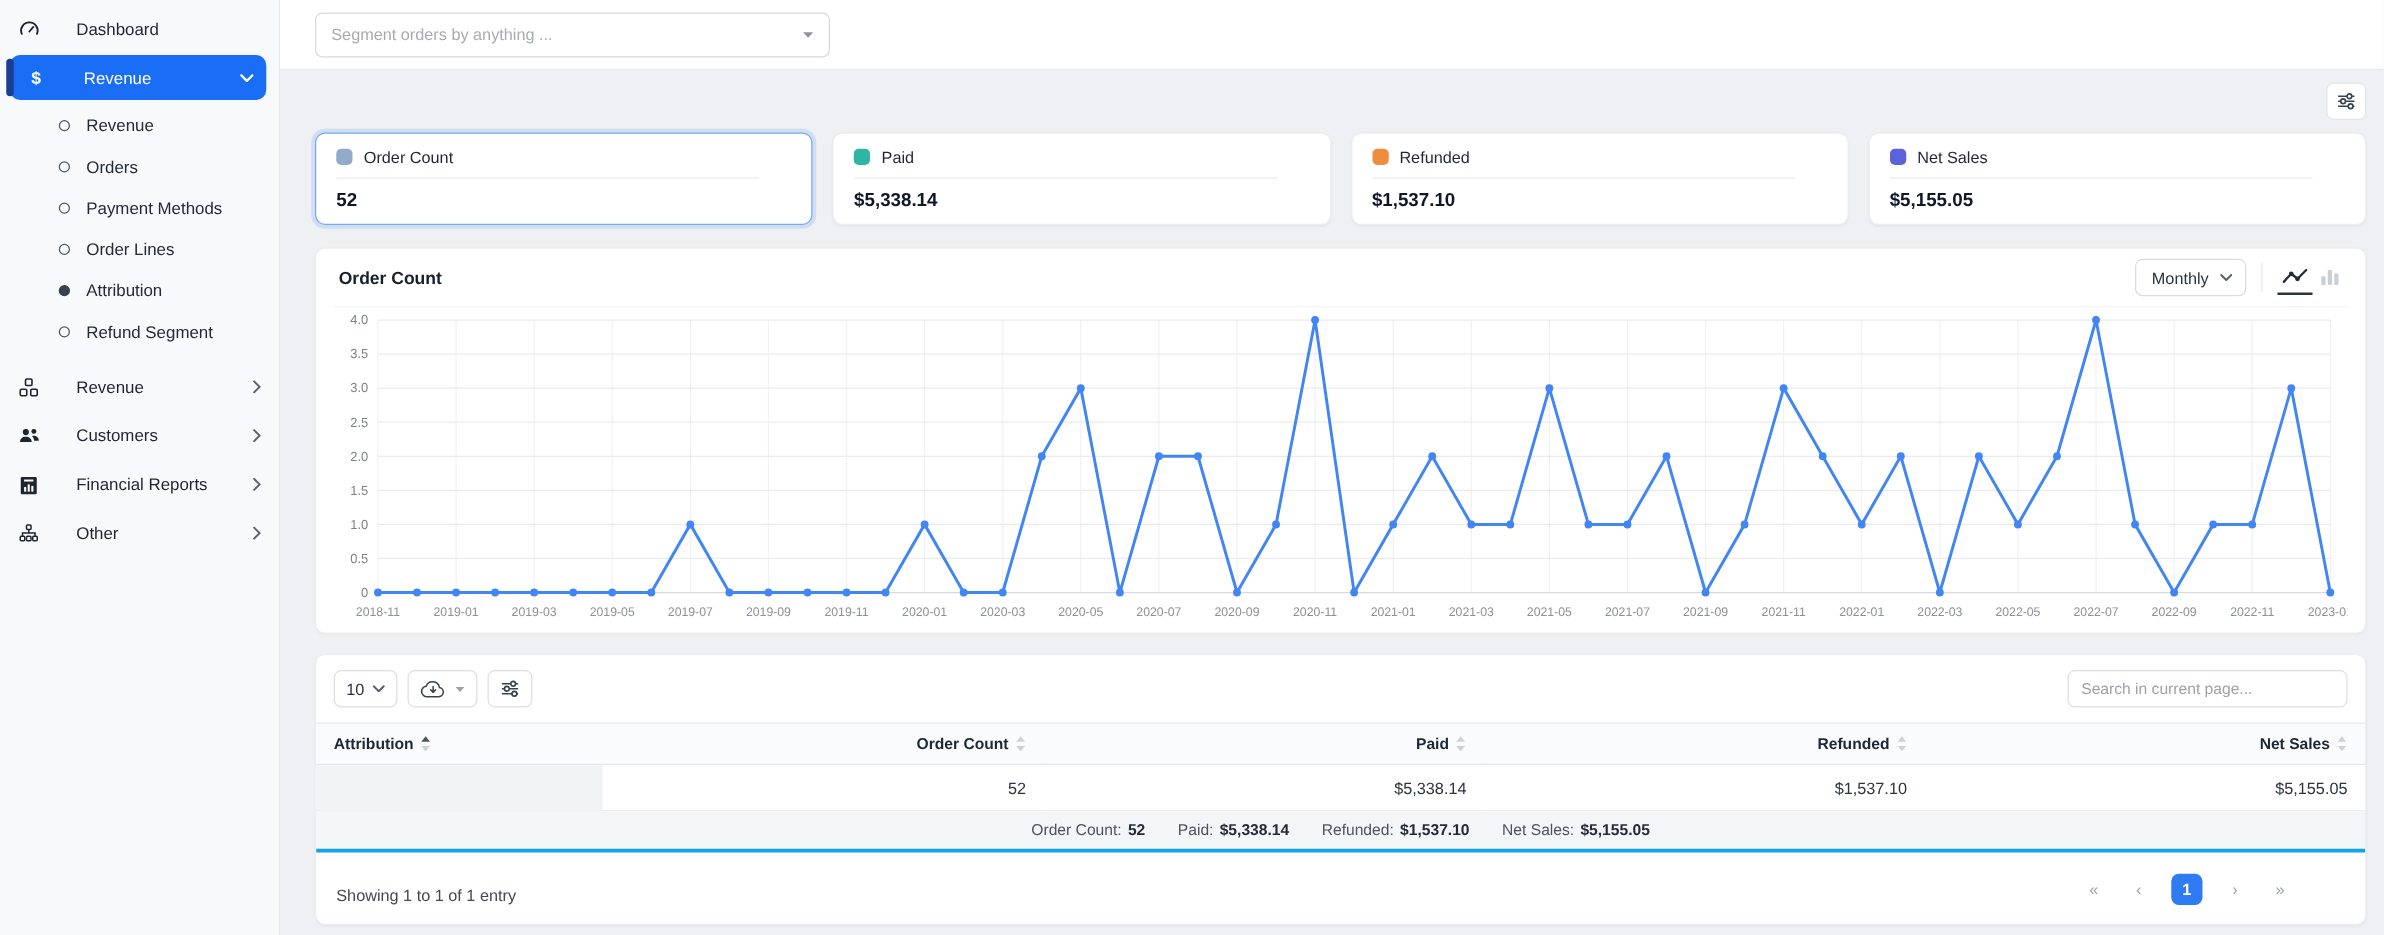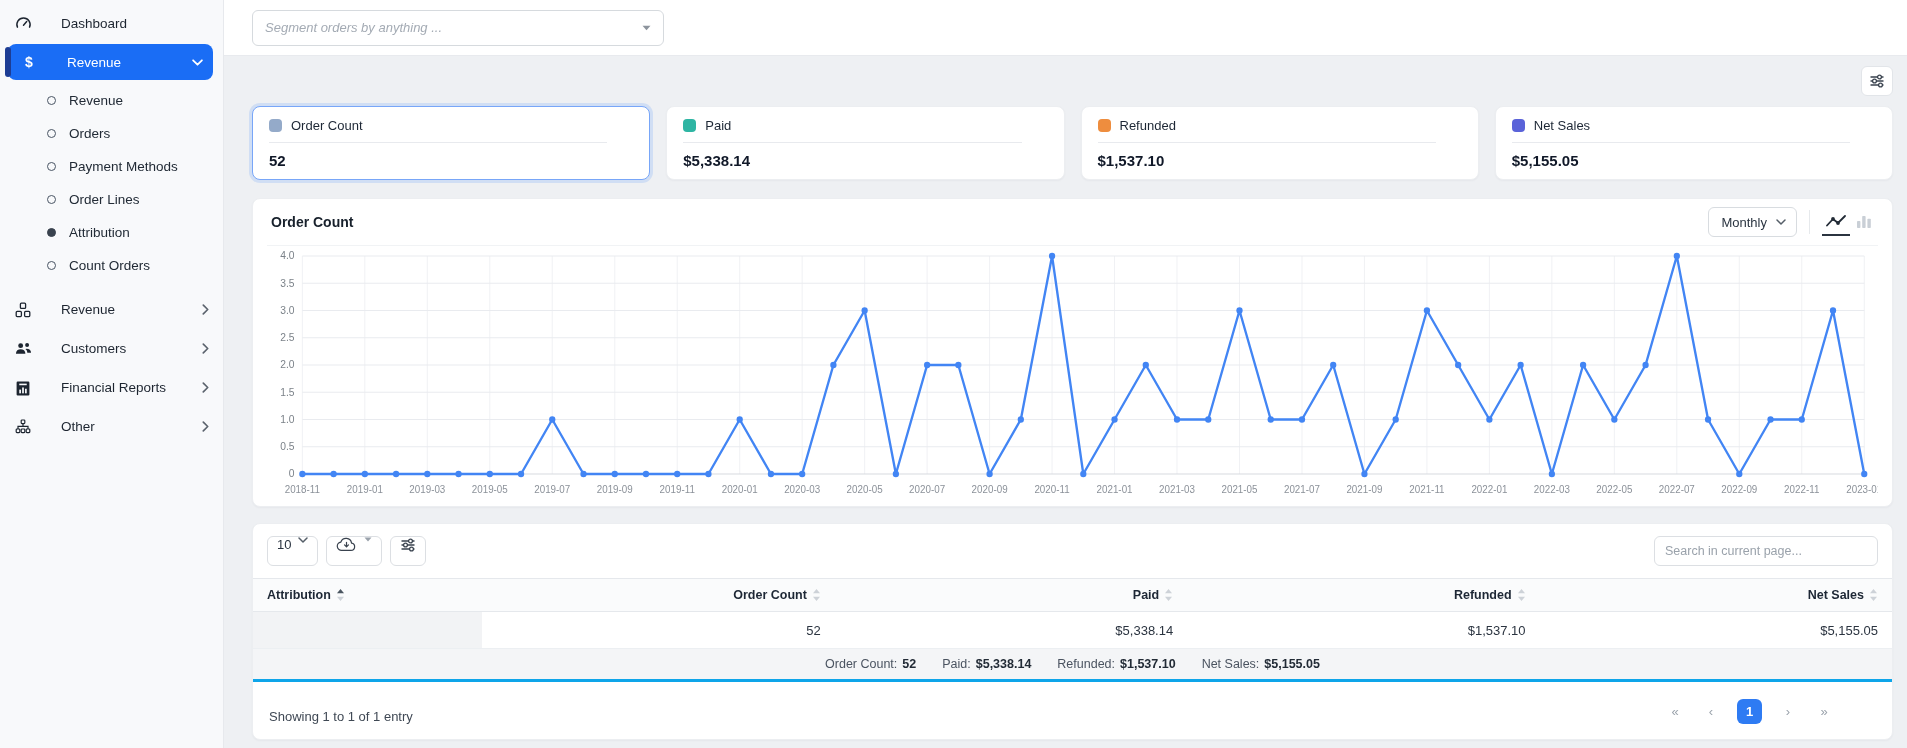--- a/index.html
+++ b/index.html
@@ -19,21 +19,21 @@
   .subnav-item{display:flex;align-items:center;gap:13px;height:33px;padding-left:47px;font-size:13.5px;color:#222b36;cursor:pointer;}
   .dot{width:9px;height:9px;border:1.5px solid #4a5564;border-radius:50%;box-sizing:border-box;flex:none;}
   .dot.filled{background:#39424e;border-color:#39424e;}
   .group-gap{height:8px;}
   .group-item{height:39px;}
   .dollar-glyph{font-size:14px;font-weight:700;}
 
   
   .main{flex:1;display:flex;flex-direction:column;min-width:0;}
   .topbar{height:56px;min-height:56px;background:#fff;border-bottom:1px solid #e8eaee;display:flex;align-items:center;padding-left:28px;box-sizing:border-box;}
-  .segment-select{width:412px;height:36px;border:1px solid #d6dade;border-radius:6px;background:#fff;display:flex;align-items:center;justify-content:space-between;padding:0 12px;box-sizing:border-box;color:#a4abb4;font-size:13px;cursor:pointer;font-style:italic;}
+  .segment-select{width:412px;height:36px;border:1px solid #d6dade;border-radius:6px;background:#fff;display:flex;align-items:center;justify-content:space-between;padding:0 12px;box-sizing:border-box;color:#a4abb4;font-size:13px;cursor:pointer;}
 
   .content{flex:1;padding:6px 14px 0 28px;box-sizing:border-box;overflow:hidden;}
   .filter-row{display:flex;justify-content:flex-end;margin:4px 0 10px;}
   .icon-btn{width:32px;height:30px;background:#fff;border:1px solid #e2e5e9;border-radius:6px;display:flex;align-items:center;justify-content:center;cursor:pointer;box-sizing:border-box;}
 
   
   .cards{display:grid;grid-template-columns:repeat(4,1fr);gap:16px;}
   .card{background:#fff;border:1px solid #eceef1;border-radius:8px;padding:11px 16px 10px;box-sizing:border-box;box-shadow:0 1px 2px rgba(16,24,40,.04);cursor:pointer;}
   .card.selected{border:1px solid #78a6f8;box-shadow:0 0 0 3px rgba(59,130,246,.16);}
   .card-top{display:flex;align-items:center;gap:9px;font-size:13px;color:#1d2735;font-weight:500;}
@@ -50,21 +50,21 @@
   .select-btn{height:30px;border:1px solid #d8dce0;border-radius:6px;background:#fff;display:flex;align-items:center;gap:9px;padding:0 10px 0 12px;font-size:13px;color:#2a3440;cursor:pointer;box-sizing:border-box;}
   .vdivider{width:1px;height:24px;background:#e6e9ec;margin:0 12px;}
   .charttype-btn{width:28px;height:28px;display:flex;align-items:center;justify-content:center;cursor:pointer;border-bottom:2px solid transparent;box-sizing:border-box;}
   .charttype-btn.active{border-bottom:2px solid #2b3440;}
   #chart-svg{width:100%;height:256px;display:block;}
 
   
   .table-panel{margin-top:16px;padding-top:12px;}
   .table-controls{display:flex;align-items:center;justify-content:space-between;padding:0 14px 12px;}
   .controls-left{display:flex;gap:8px;}
-  .small-btn{height:30px;background:#fff;border:1px solid #dcdfe3;border-radius:6px;display:flex;align-items:flex-start;gap:7px;padding:0 9px;font-size:13px;color:#2a3440;cursor:pointer;box-sizing:border-box;}
+  .small-btn{height:30px;background:#fff;border:1px solid #dcdfe3;border-radius:6px;display:flex;align-items:center;gap:7px;padding:0 9px;font-size:13px;color:#2a3440;cursor:pointer;box-sizing:border-box;}
   .search-input{width:224px;height:30px;border:1px solid #dcdfe3;border-radius:6px;padding:0 10px;font-size:12.5px;color:#333;box-sizing:border-box;outline:none;font-family:inherit;}
   .search-input::placeholder{color:#9aa2ab;}
 
   table{width:100%;border-collapse:collapse;table-layout:fixed;}
   thead th{height:33px;background:#fafbfc;border-top:1px solid #e5e8ec;border-bottom:1px solid #e5e8ec;font-size:12.5px;font-weight:700;color:#1d2735;text-align:right;padding:0 14px;box-sizing:border-box;cursor:pointer;}
   thead th.col-attribution{text-align:left;width:14%;}
   .th-inner{display:inline-flex;align-items:center;gap:5px;}
   tbody td{height:37px;font-size:13px;color:#2b3440;text-align:right;padding:0 14px;border-bottom:1px solid #eceff2;box-sizing:border-box;}
   td.cell-attribution{background:#f2f3f5;text-align:left;}
 
@@ -121,21 +121,21 @@
       <div class="subnav-item">
         <span class="dot"></span>
         <span>Order Lines</span>
       </div>
       <div class="subnav-item">
         <span class="dot filled"></span>
         <span>Attribution</span>
       </div>
       <div class="subnav-item">
         <span class="dot"></span>
-        <span>Count Orders</span>
+        <span>Refund Segment</span>
       </div>
     </div>
 
     <div class="group-gap"></div>
 
     <div class="nav-item group-item">
       <span class="nav-icon">
         <svg width="16" height="16" viewBox="0 0 16 16" fill="none" stroke="#1d2530" stroke-width="1.3">
           <rect x="5.4" y="1.2" width="5.2" height="5.2" rx="1"></rect>
           <rect x="1.2" y="9.4" width="5.2" height="5.2" rx="1"></rect>

